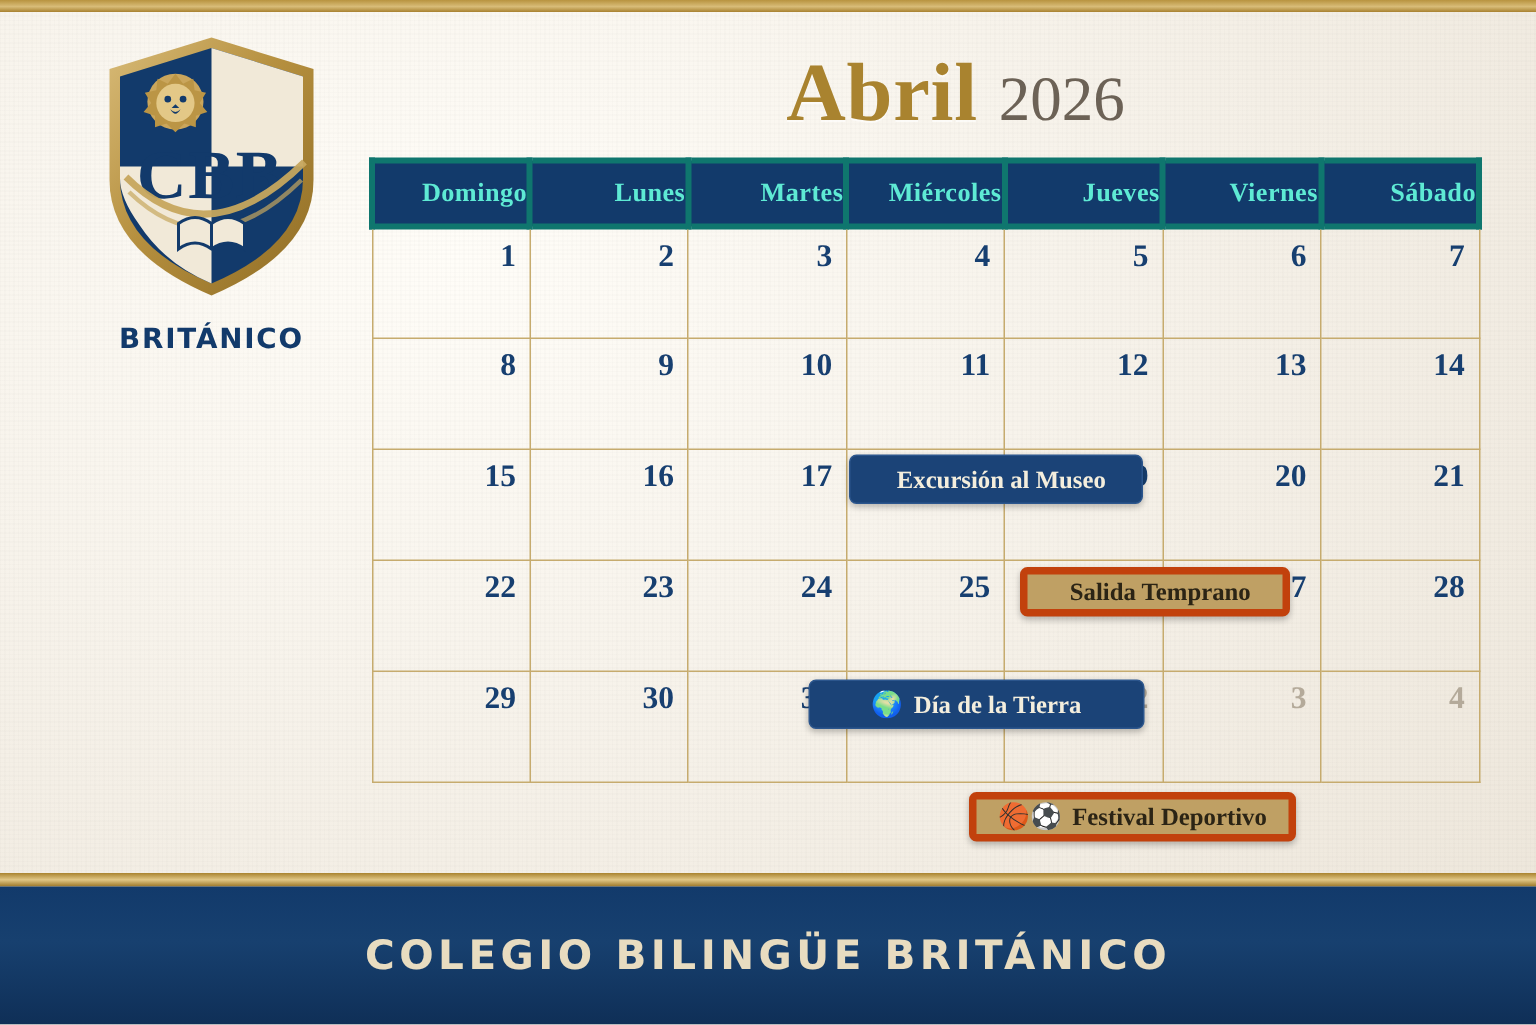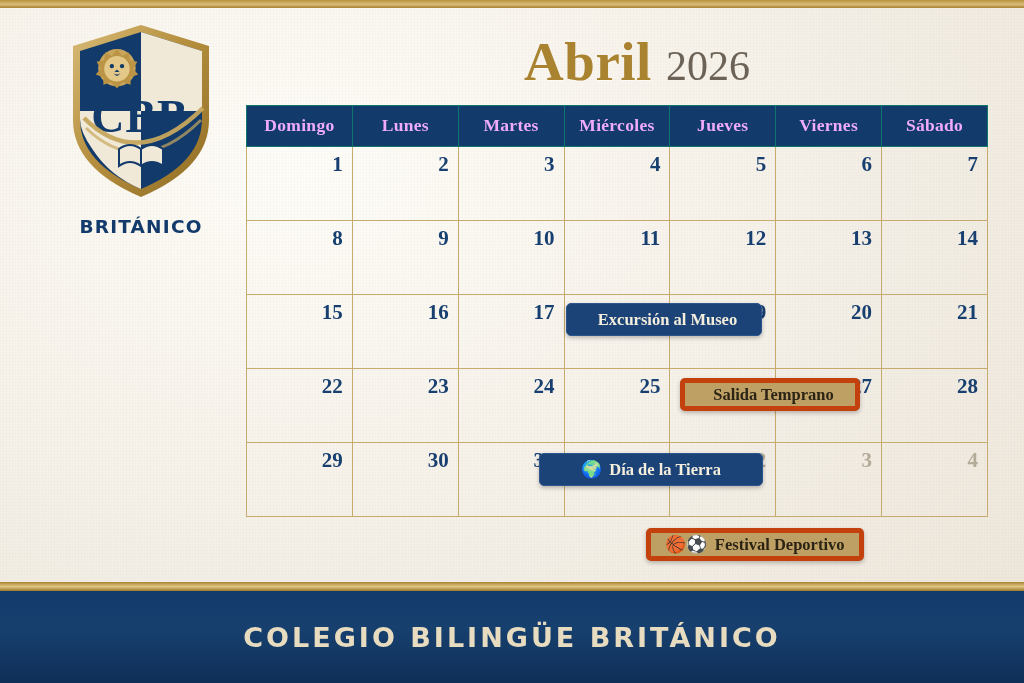--- a/index.html
+++ b/index.html
@@ -101,27 +101,28 @@
     color:#6c6256;
   }
 
   table.cal{
     border-collapse:collapse;
     width:742px;
     table-layout:fixed;
   }
   table.cal th{
     background:#123a6b;
-    color:#f0abfc;
+    color:#5eead4;
     font-family:"Liberation Serif", serif;
     font-weight:bold;
     font-size:17.5px;
     padding:9px 0 10px 0;
-    border:1px solid #0f766e;
+    border:4px solid #0f766e;
     letter-spacing:.3px;
+    text-align:right;
   }
   table.cal td{
     border:1px solid #c6ab6e;
     height:74px;
     vertical-align:top;
     position:relative;
     background:transparent;
   }
   .daynum{
     position:absolute;

